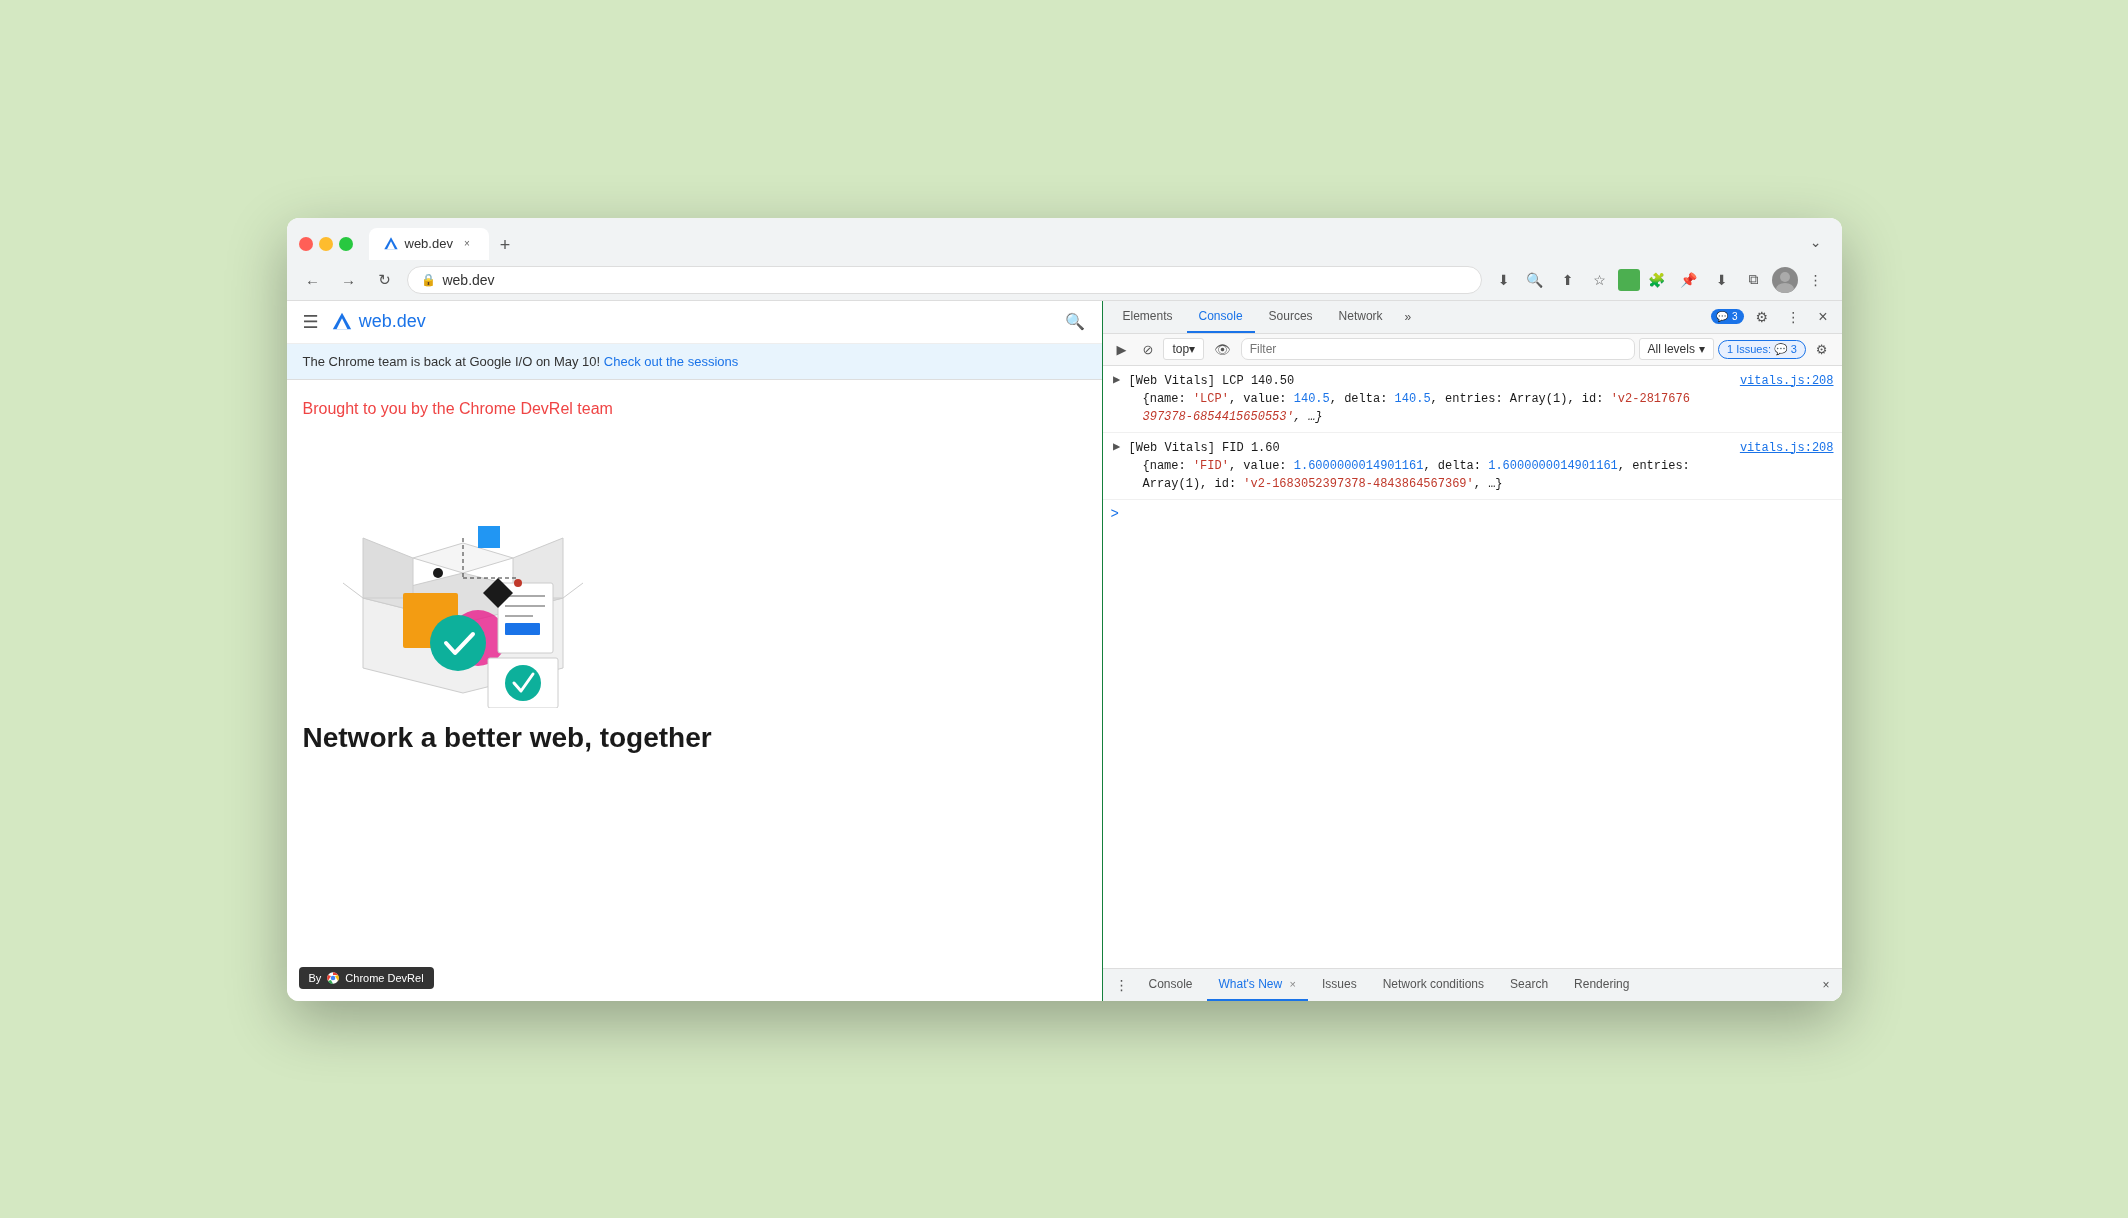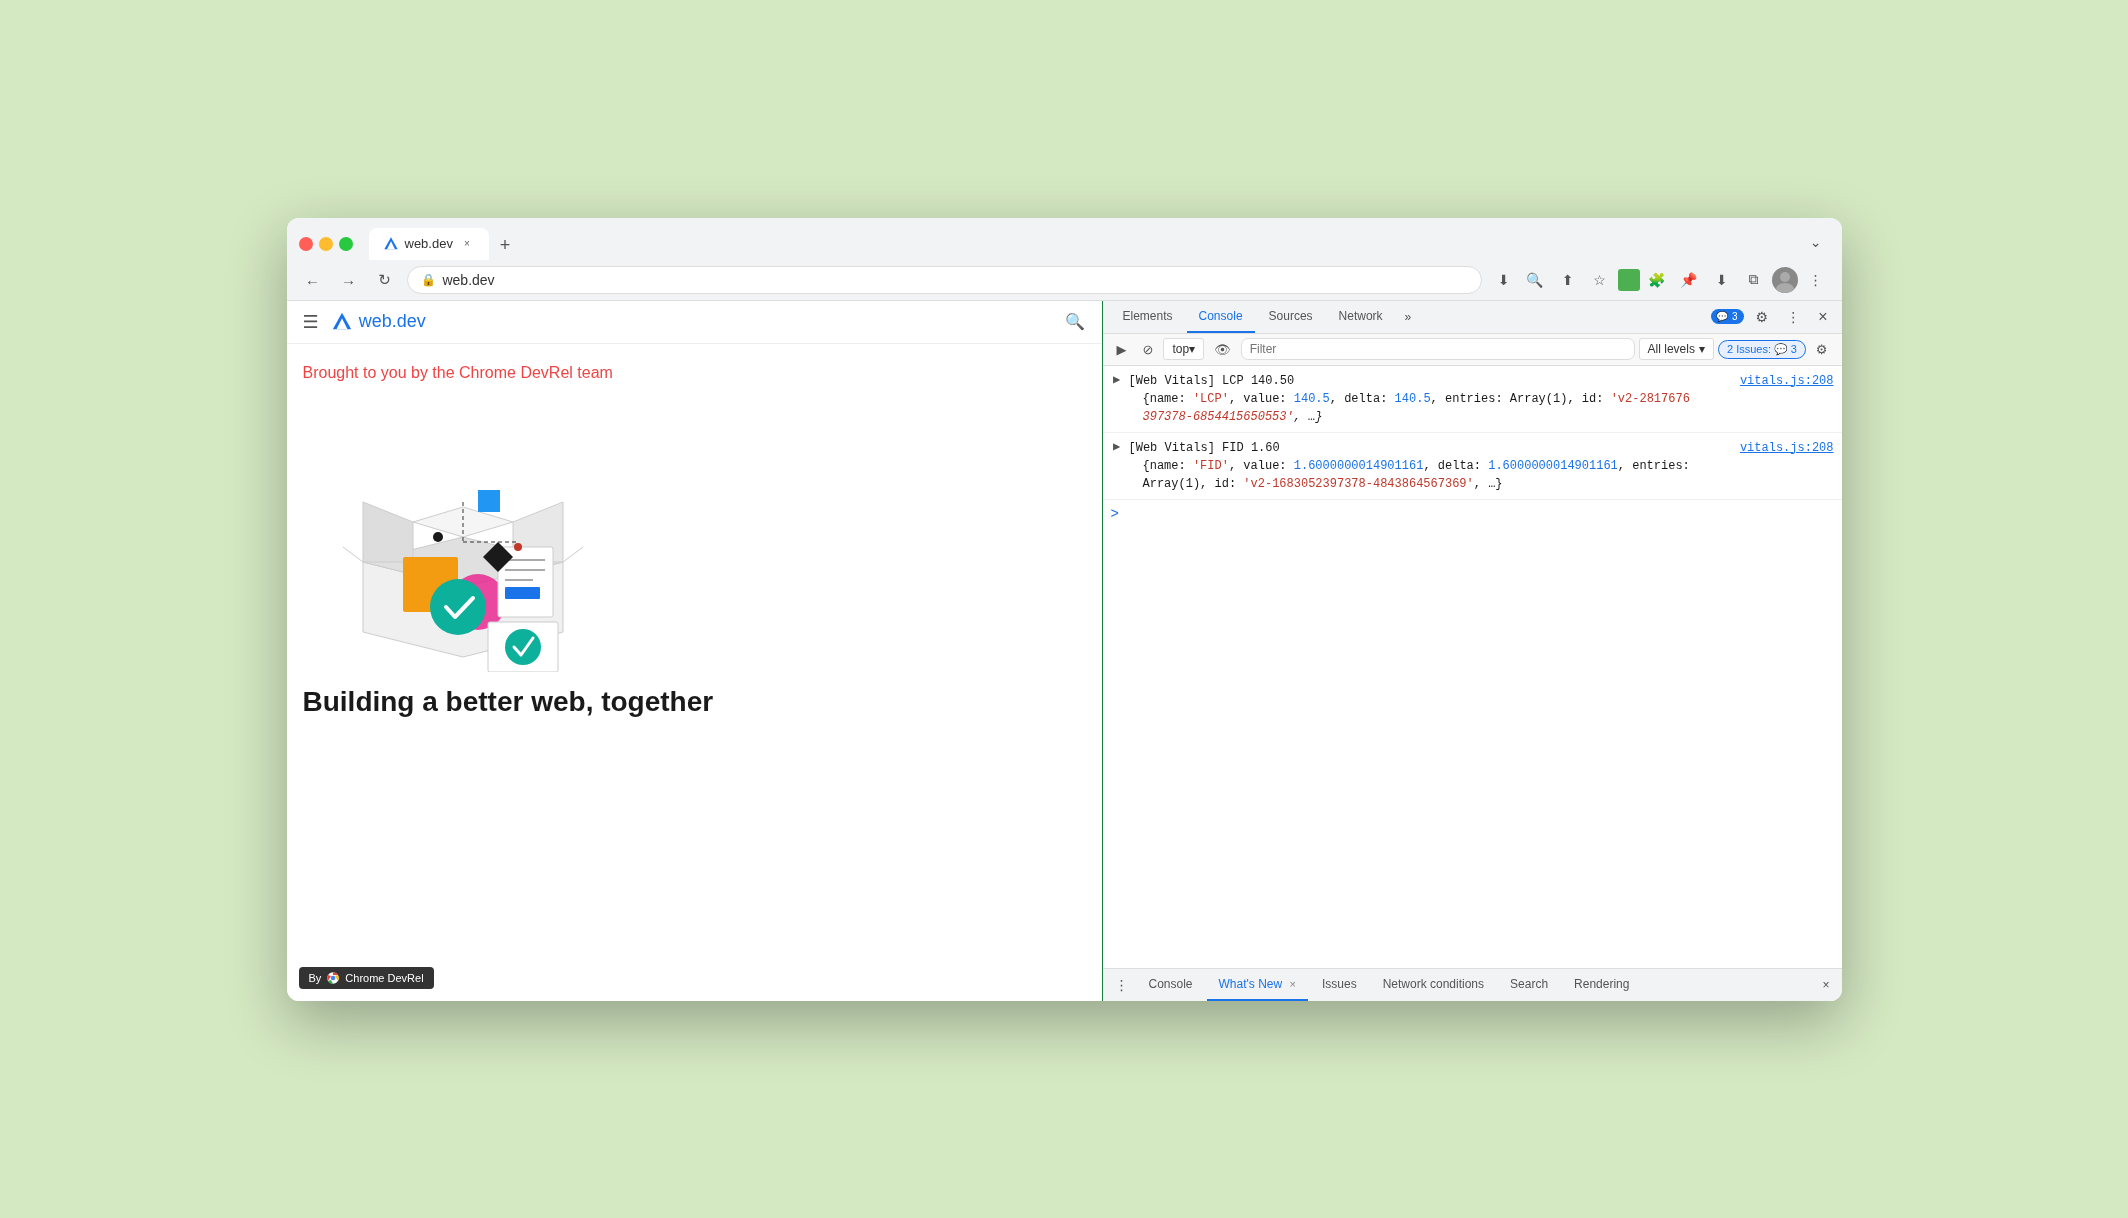--- a/index.html
+++ b/index.html
@@ -522,20 +522,24 @@
         <div class="webdev-logo">
           <svg width="22" height="22" viewBox="0 0 24 24">
             <polygon points="12,2 22,20 2,20" fill="#1a73e8"></polygon>
             <polygon points="12,8 18,20 6,20" fill="#fff"></polygon>
           </svg>
           <span>web.dev</span>
         </div>
         <span class="page-search-icon">🔍</span>
       </div>
 
+      <div class="announcement-bar">
+        <span>The Chrome team is back at Google I/O on May 10!</span>
+        <a href="#">Check out the sessions</a>
+      </div>
 
       <div class="page-body">
         <p class="brought-by">Brought to you by the Chrome DevRel team</p>
 
         
         <svg class="illus-svg" viewBox="0 0 320 270">
 
           <polygon points="60,160 160,185 260,160 260,230 160,255 60,230" fill="#f0f0f0" stroke="#ccc" stroke-width="1"></polygon>
           <polygon points="60,160 160,135 260,160 160,185" fill="#e0e0e0" stroke="#ccc" stroke-width="1"></polygon>
 
@@ -568,21 +572,21 @@
           <rect x="185" y="220" width="70" height="50" fill="#fff" stroke="#ccc" rx="2"></rect>
           <circle cx="220" cy="245" r="18" fill="#0db09b"></circle>
           <polyline points="211,245 218,253 230,236" fill="none" stroke="#fff" stroke-width="3" stroke-linecap="round" stroke-linejoin="round"></polyline>
 
           <line x1="60" y1="160" x2="40" y2="145" stroke="#ccc" stroke-width="1"></line>
           <line x1="260" y1="160" x2="280" y2="145" stroke="#ccc" stroke-width="1"></line>
 
           <circle cx="215" cy="145" r="4" fill="#c0392b"></circle>
         </svg>
 
-        <div class="page-footer-text">Building a better web, together</div>
+        <div class="page-footer-text">Network a better web, together</div>
       </div>
 
       <div class="chrome-devrel-badge">
         <span>By</span>
         <svg width="14" height="14" viewBox="0 0 24 24">
           <circle cx="12" cy="12" r="10" fill="#fff"></circle>
           <circle cx="12" cy="12" r="4" fill="#4285f4"></circle>
           <path d="M12 2 A10 10 0 0 1 20.66 7 L12 7 Z" fill="#ea4335"></path>
           <path d="M20.66 7 A10 10 0 0 1 20.66 17 L15.46 8.5 Z" fill="#fbbc05"></path>
           <path d="M12 22 A10 10 0 0 1 3.34 17 L8.54 15.5 Z" fill="#34a853"></path>
@@ -618,21 +622,21 @@
           <span>top</span>
           <span>▾</span>
         </div>
         <button class="console-toolbar-btn">👁</button>
         <input type="text" class="filter-input" placeholder="Filter" style="">
         <div class="log-levels">
           <span>All levels</span>
           <span>▾</span>
         </div>
         <div class="issues-count-badge">
-          <span>2 Issues:</span>
+          <span>1 Issues:</span>
           <span style="color:#1a73e8;">💬</span>
           <span>3</span>
         </div>
         <button class="console-toolbar-btn">⚙</button>
       </div>
 
       <div class="console-output">
 
         <div class="console-entry">
           <span class="console-expand">▶</span>

